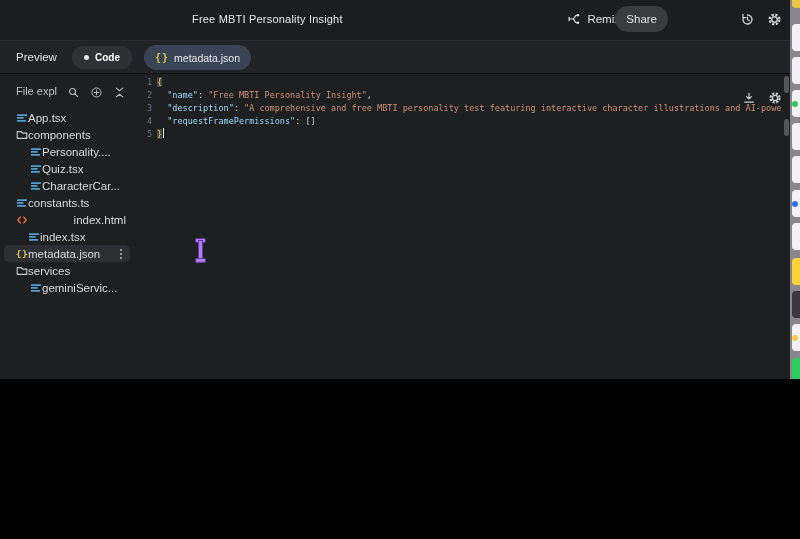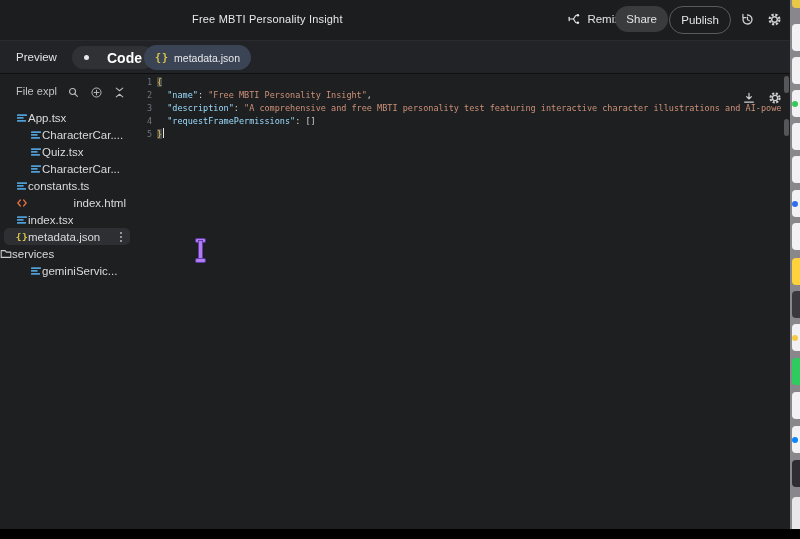--- a/index.html
+++ b/index.html
@@ -1,16 +1,16 @@
 <!DOCTYPE html>
 <html><head>
 <meta charset="utf-8">
 <style>
   html,body{margin:0;padding:0;background:#000;}
-  .app{position:relative;width:800px;height:529px;overflow:hidden;
+  .app{position:relative;width:800px;height:379px;overflow:hidden;
        font-family:"Liberation Sans",sans-serif;background:#161616;}
   .window{position:absolute;left:0;top:0;bottom:0;width:790px;background:#1e1f21;overflow:hidden;}
 
   
   .top-header{position:absolute;left:0;top:0;width:100%;height:40px;background:#1c1d1f;}
   .app-title{position:absolute;left:192px;top:13px;font-size:11px;font-weight:500;color:#e7e8ea;letter-spacing:.2px;}
   .hbtn{position:absolute;top:6px;height:26px;display:flex;align-items:center;gap:6px;color:#e3e4e6;font-size:11.5px;}
   .remix{right:170px;}
   .pill{border-radius:14px;padding:0 11px;cursor:default;}
   .share{right:122px;background:#3a3b3d;}
@@ -18,21 +18,21 @@
   .icon-btn{position:absolute;top:12px;width:15px;height:15px;color:#cdcfd2;}
   .hist{right:35px;}
   .hgear{right:8px;}
   .icon-btn svg,.hbtn svg{display:block;}
 
   
   .toolbar{position:absolute;left:0;top:40px;width:100%;height:34px;background:#222327;
            border-top:1px solid rgba(255,255,255,.04);border-bottom:1px solid rgba(0,0,0,.55);box-sizing:border-box;padding-left:12px;}
   .preview-lbl{position:absolute;left:16px;top:10px;font-size:11.5px;color:#e2e3e5;}
   .code-pill{position:absolute;left:72px;top:5px;height:23px;background:#303134;border-radius:13px;
-             display:flex;align-items:center;gap:18px;padding:0 12px;color:#fff;font-size:14px;font-weight:600;}
+             display:flex;align-items:center;gap:6px;padding:0 12px;color:#fff;font-size:10px;font-weight:600;}
   .code-dot{width:5px;height:5px;border-radius:50%;background:#e8e8e8;}
   .file-tab{position:absolute;left:144px;top:4px;height:25px;background:#3b4455;border-radius:14px;
             display:flex;align-items:center;gap:5px;padding:0 11px;color:#e8e9eb;font-size:10.5px;}
   .brace-glyph{font-family:"DejaVu Sans Mono",monospace;color:#d9c84a;font-size:10px;font-weight:bold;letter-spacing:1px;}
   .tb-icon{position:absolute;top:50px;width:14px;height:14px;color:#cdcfd2;}
   .dl{right:34px;} .tgear{right:8px;}
 
   
   .sidebar{position:absolute;left:0;top:74px;width:140px;bottom:0;}
   .fx-header{height:30px;display:flex;align-items:center;padding:4px 14px 0 16px;box-sizing:border-box;gap:10px;}
@@ -127,21 +127,20 @@
 
     <div class="top-header">
       <div class="app-title">Free MBTI Personality Insight</div>
       <div class="hbtn remix">
         <svg width="14" height="14">
             <use href="#sym-remix"></use>
           </svg>
         <span>Remix</span>
       </div>
       <div class="hbtn pill share">Share</div>
-      <div class="hbtn pill publish">Publish</div>
       <div class="icon-btn hist">
         <svg width="15" height="15">
             <use href="#sym-history"></use>
           </svg>
       </div>
       <div class="icon-btn hgear">
         <svg width="15" height="15">
             <use href="#sym-gear"></use>
           </svg>
       </div>
@@ -190,27 +189,35 @@
       </div>
       <div class="tree">
           <div class="tree-row" style="padding-left: 16px;">
             <span class="ficon">
               <svg width="12" height="12">
                 <use href="#sym-ts"></use>
               </svg>
             </span>
             <span class="flabel">App.tsx</span>
           </div>
+          <div class="tree-row" style="padding-left: 16px;">
+            <span class="ficon">
+              <svg width="12" height="12">
+                <use href="#sym-folder"></use>
+              </svg>
+            </span>
+            <span class="flabel">components</span>
+          </div>
           <div class="tree-row" style="padding-left: 30px;">
             <span class="ficon">
               <svg width="12" height="12">
                 <use href="#sym-ts"></use>
               </svg>
             </span>
-            <span class="flabel">CharacterCar....</span>
+            <span class="flabel">Personality....</span>
           </div>
           <div class="tree-row" style="padding-left: 30px;">
             <span class="ficon">
               <svg width="12" height="12">
                 <use href="#sym-ts"></use>
               </svg>
             </span>
             <span class="flabel">Quiz.tsx</span>
           </div>
           <div class="tree-row" style="padding-left: 30px;">
@@ -230,40 +237,40 @@
             <span class="flabel">constants.ts</span>
           </div>
           <div class="tree-row" style="padding-left: 16px; justify-content: space-between;">
             <span class="ficon">
               <svg width="12" height="12">
                 <use href="#sym-html"></use>
               </svg>
             </span>
             <span class="flabel">index.html</span>
           </div>
-          <div class="tree-row" style="padding-left: 16px;">
+          <div class="tree-row" style="padding-left: 16px; margin-left: 12px;">
             <span class="ficon">
               <svg width="12" height="12">
                 <use href="#sym-ts"></use>
               </svg>
             </span>
             <span class="flabel">index.tsx</span>
           </div>
           <div class="tree-row selected" style="padding-left: 12px;">
             <span class="ficon">
               <span class="json-glyph">{}</span>
             </span>
             <span class="flabel">metadata.json</span>
             <span class="dots">
               <i></i>
               <i></i>
               <i></i>
             </span>
           </div>
-          <div class="tree-row" style="">
+          <div class="tree-row" style="padding-left: 16px;">
             <span class="ficon">
               <svg width="12" height="12">
                 <use href="#sym-folder"></use>
               </svg>
             </span>
             <span class="flabel">services</span>
           </div>
           <div class="tree-row" style="padding-left: 30px;">
             <span class="ficon">
               <svg width="12" height="12">

